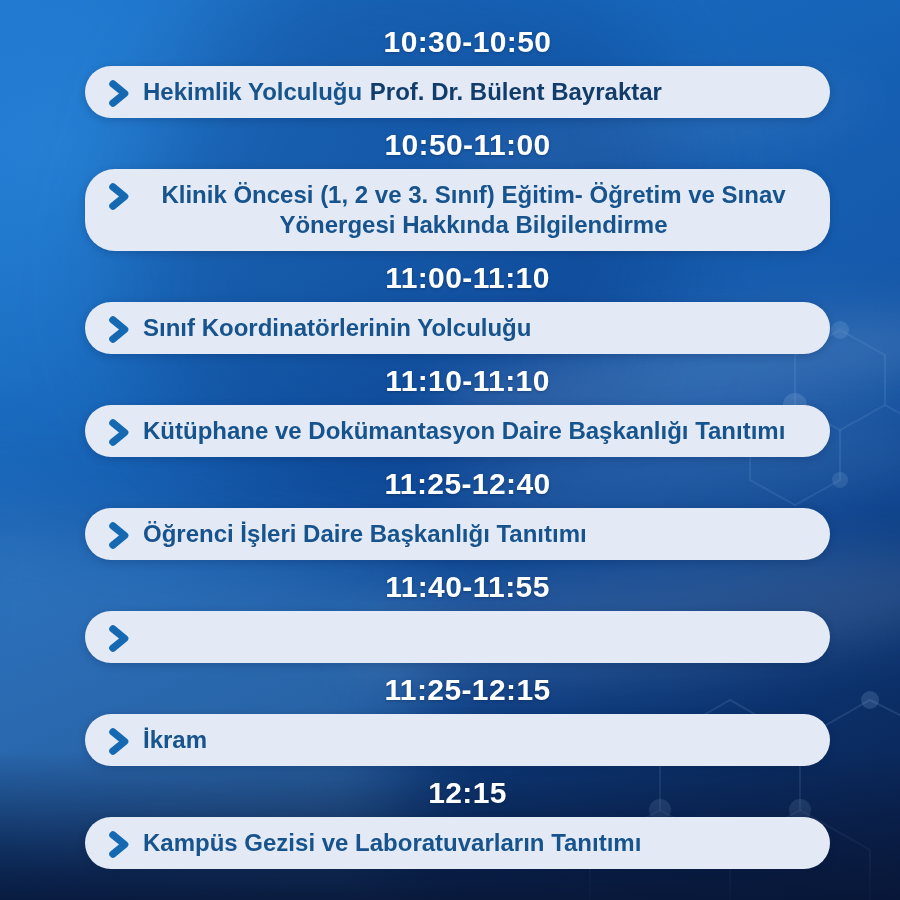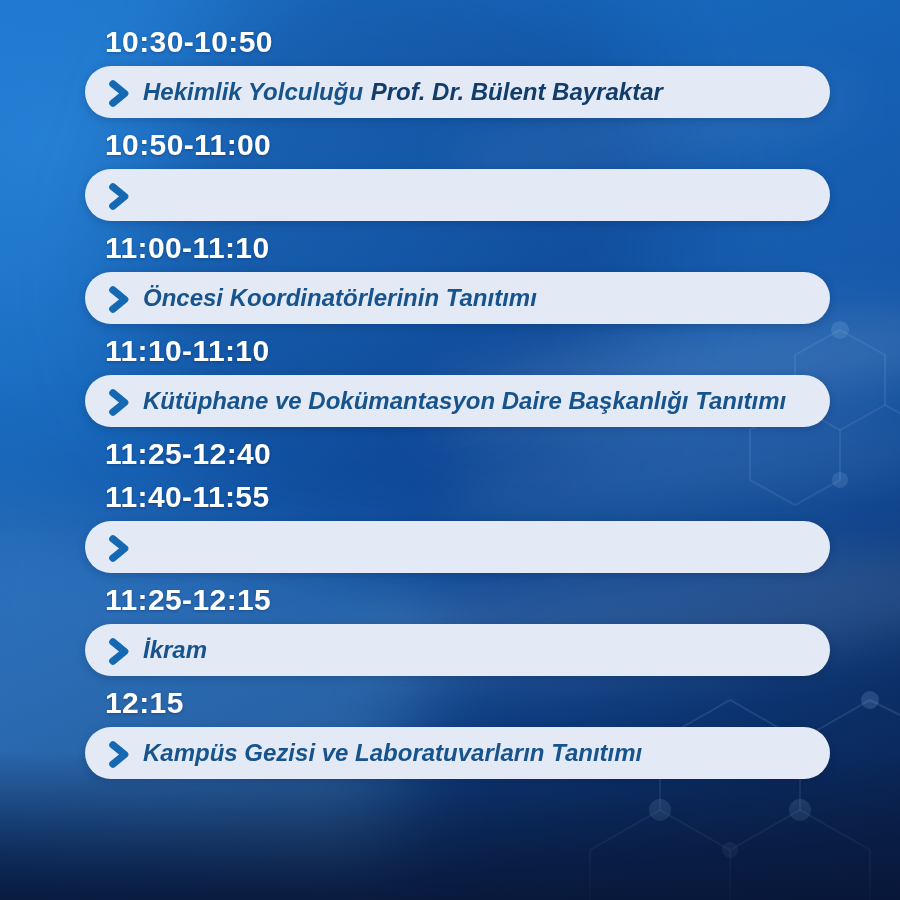--- a/index.html
+++ b/index.html
@@ -43,35 +43,34 @@
     background:linear-gradient(to bottom, rgba(8,20,52,0), rgba(8,22,54,.88));
   }
   .hex{position:absolute;opacity:.9;}
   .hex-br{right:0;bottom:0;}
   .hex-mr{right:0;top:300px;opacity:.7;}
   
   .schedule{
     position:relative;z-index:2;
     padding:26px 70px 0 85px;
   }
-  .block{margin:0 0 11px 0;}
+  .block{margin:0 0 11px 0;text-align:center;}
   .block:last-child{margin-bottom:0;}
   .time{
     color:var(--time-color);
     font-size:30px;font-weight:800;line-height:32px;letter-spacing:.4px;
     margin:0 0 8px 20px;
     text-shadow:0 1px 3px rgba(5,25,60,.35);
   }
   .pill{
     display:flex;align-items:flex-start;
     background:var(--pill-bg);
     border-radius:30px;
     padding:11px 26px 11px 20px;
     box-shadow:0 2px 8px rgba(5,25,60,.22);
-    font-style:italic;
   }
   .chev{width:27px;height:27px;margin:3px 11px 0 0;flex:0 0 auto;}
   .chev svg{width:100%;height:100%;display:block;}
   .chev path{stroke:var(--accent);}
   .label{
     margin:0;font-size:24px;line-height:30px;font-weight:700;
     color:var(--item-color);
   }
   .speaker{font-weight:800;color:var(--speaker-color);}
   .speaker:not(:empty){margin-left:.32em;}
@@ -128,49 +127,58 @@
   </section>
 
   <section class="block">
     <h2 class="time">10:50-11:00</h2>
     <div class="pill">
       <span class="chev">
         <svg viewBox="0 0 24 24">
             <path d="M7 3.5 L17.5 12 L7 20.5" fill="none" stroke-width="6.5" stroke-linecap="round" stroke-linejoin="round"></path>
           </svg>
       </span>
+      <p class="label"><span>Klinik Öncesi (1, 2 ve 3. Sınıf) Eğitim- Öğretim ve Sınav Yönergesi Hakkında Bilgilendirme</span><span class="speaker"></span></p>
     </div>
   </section>
 
   <section class="block">
     <h2 class="time">11:00-11:10</h2>
     <div class="pill">
       <span class="chev">
         <svg viewBox="0 0 24 24">
             <path d="M7 3.5 L17.5 12 L7 20.5" fill="none" stroke-width="6.5" stroke-linecap="round" stroke-linejoin="round"></path>
           </svg>
       </span>
-      <p class="label"><span>Öncesi Koordinatörlerinin Tanıtımı</span><span class="speaker"></span></p>
+      <p class="label"><span>Sınıf Koordinatörlerinin Yolculuğu</span><span class="speaker"></span></p>
     </div>
   </section>
 
   <section class="block">
     <h2 class="time">11:10-11:10</h2>
     <div class="pill">
       <span class="chev">
         <svg viewBox="0 0 24 24">
             <path d="M7 3.5 L17.5 12 L7 20.5" fill="none" stroke-width="6.5" stroke-linecap="round" stroke-linejoin="round"></path>
           </svg>
       </span>
       <p class="label"><span>Kütüphane ve Dokümantasyon Daire Başkanlığı Tanıtımı</span><span class="speaker"></span></p>
     </div>
   </section>
 
   <section class="block">
     <h2 class="time">11:25-12:40</h2>
+    <div class="pill">
+      <span class="chev">
+        <svg viewBox="0 0 24 24">
+            <path d="M7 3.5 L17.5 12 L7 20.5" fill="none" stroke-width="6.5" stroke-linecap="round" stroke-linejoin="round"></path>
+          </svg>
+      </span>
+      <p class="label"><span>Öğrenci İşleri Daire Başkanlığı Tanıtımı</span><span class="speaker"></span></p>
+    </div>
   </section>
 
   <section class="block">
     <h2 class="time">11:40-11:55</h2>
     <div class="pill">
       <span class="chev">
         <svg viewBox="0 0 24 24">
             <path d="M7 3.5 L17.5 12 L7 20.5" fill="none" stroke-width="6.5" stroke-linecap="round" stroke-linejoin="round"></path>
           </svg>
       </span>

